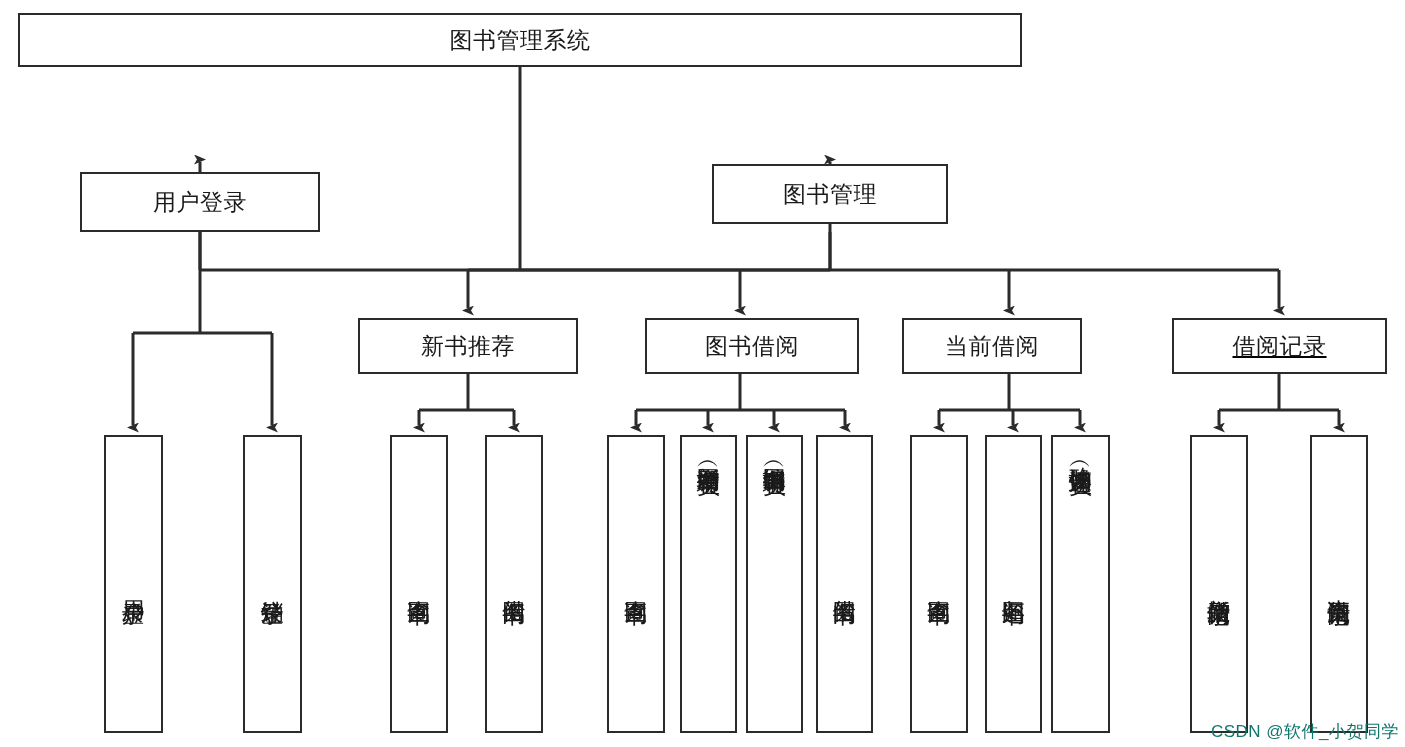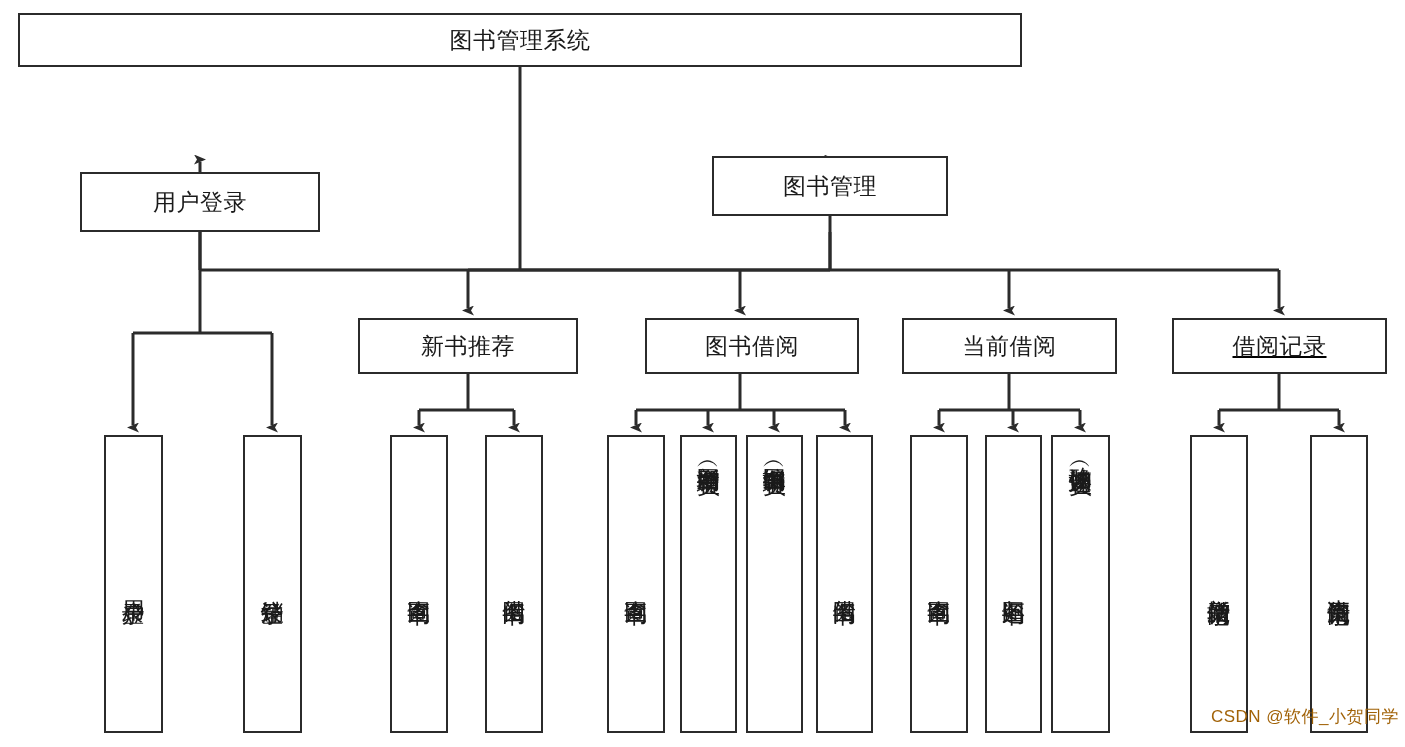--- a/index.html
+++ b/index.html
@@ -56,23 +56,23 @@
     justify-content: center;
     padding-top: 12px;
   }
   .leaf-box.center-v {
     align-items: center;
     padding-top: 0;
   }
   #watermark {
     position: absolute;
     right: 6px;
-    bottom: 19px;
+    bottom: 4px;
     font-size: 17px;
-    color: #a16207;
+    color: #0f766e;
     white-space: nowrap;
     letter-spacing: 0.5px;
   }
 </style>
 </head>
 <body>
 
 <div id="diagram-root">
 
   <svg id="diagram-svg" viewBox="0 0 1405 747">
@@ -127,31 +127,31 @@
     </g>
   </svg>
 
   <div class="node-box" id="node-root" style="left: 18px; top: 13px; width: 1004px; height: 54px; align-items: center;">
     <span class="node-label-h">图书管理系统</span>
   </div>
 
   <div class="node-box" id="node-l1-0" style="left: 80px; top: 172px; width: 240px; height: 60px;">
     <span class="node-label-h">用户登录</span>
   </div>
-  <div class="node-box" id="node-l1-1" style="left: 712px; top: 156px; width: 236px; height: 60px;">
+  <div class="node-box" id="node-l1-1" style="left: 712px; top: 164px; width: 236px; height: 60px;">
     <span class="node-label-h">图书管理</span>
   </div>
 
   <div class="node-box" id="node-l2-0" style="left: 358px; top: 318px; width: 220px; height: 56px;">
     <span class="node-label-h">新书推荐</span>
   </div>
   <div class="node-box" id="node-l2-1" style="left: 633px; top: 318px; width: 214px; height: 56px; margin-left: 12px;">
     <span class="node-label-h">图书借阅</span>
   </div>
-  <div class="node-box" id="node-l2-2" style="left: 902px; top: 318px; width: 215px; height: 56px;">
+  <div class="node-box" id="node-l2-2" style="left: 902px; top: 318px; width: 180px; height: 56px;">
     <span class="node-label-h">当前借阅</span>
   </div>
   <div class="node-box" id="node-l2-3" style="left: 1172px; top: 318px; width: 215px; height: 56px; text-decoration: underline;">
     <span class="node-label-h">借阅记录</span>
   </div>
 
   <div class="node-box leaf-box center-v" id="node-leaf-0" style="left: 104px; top: 435px; width: 59px; height: 298px;">
     <span class="node-label-v">用户登录</span>
   </div>
   <div class="node-box leaf-box center-v" id="node-leaf-1" style="left: 243px; top: 435px; width: 59px; height: 298px;">

